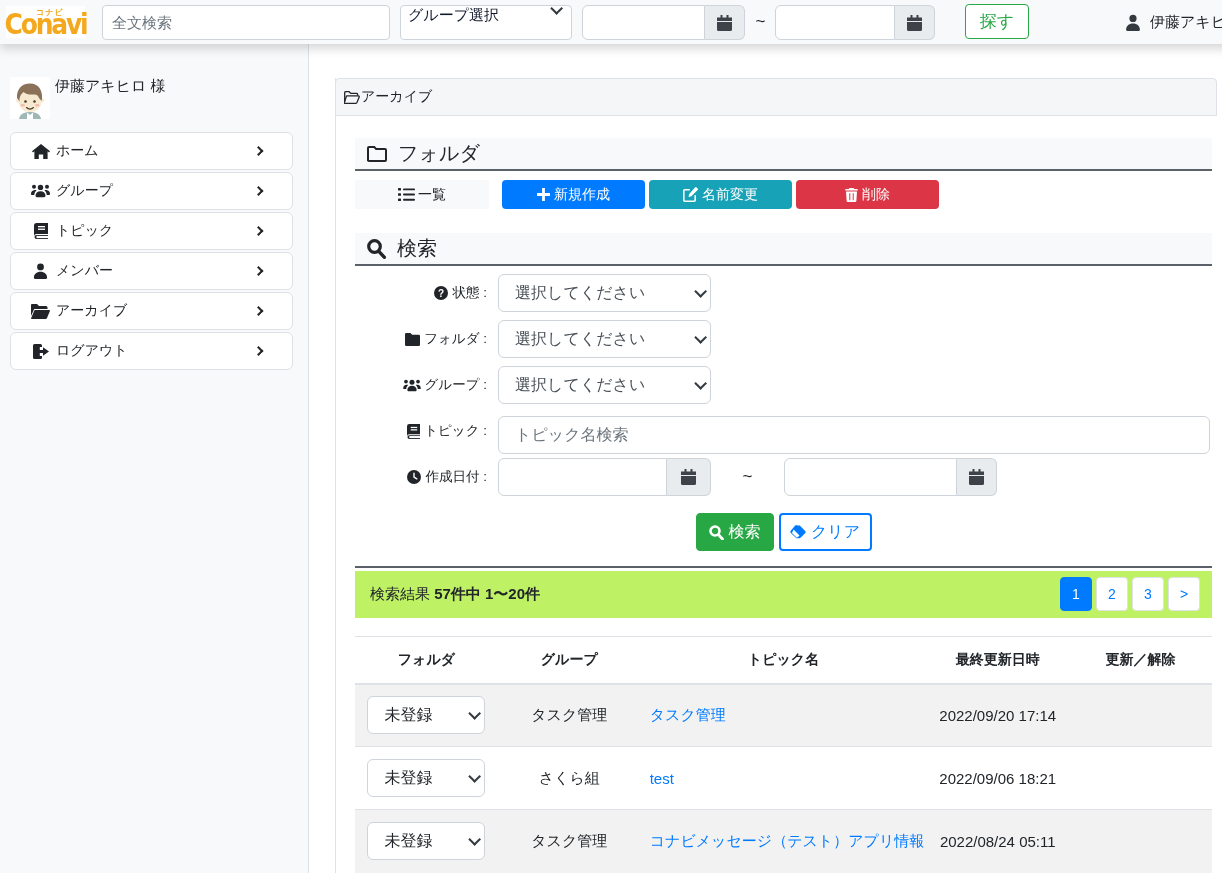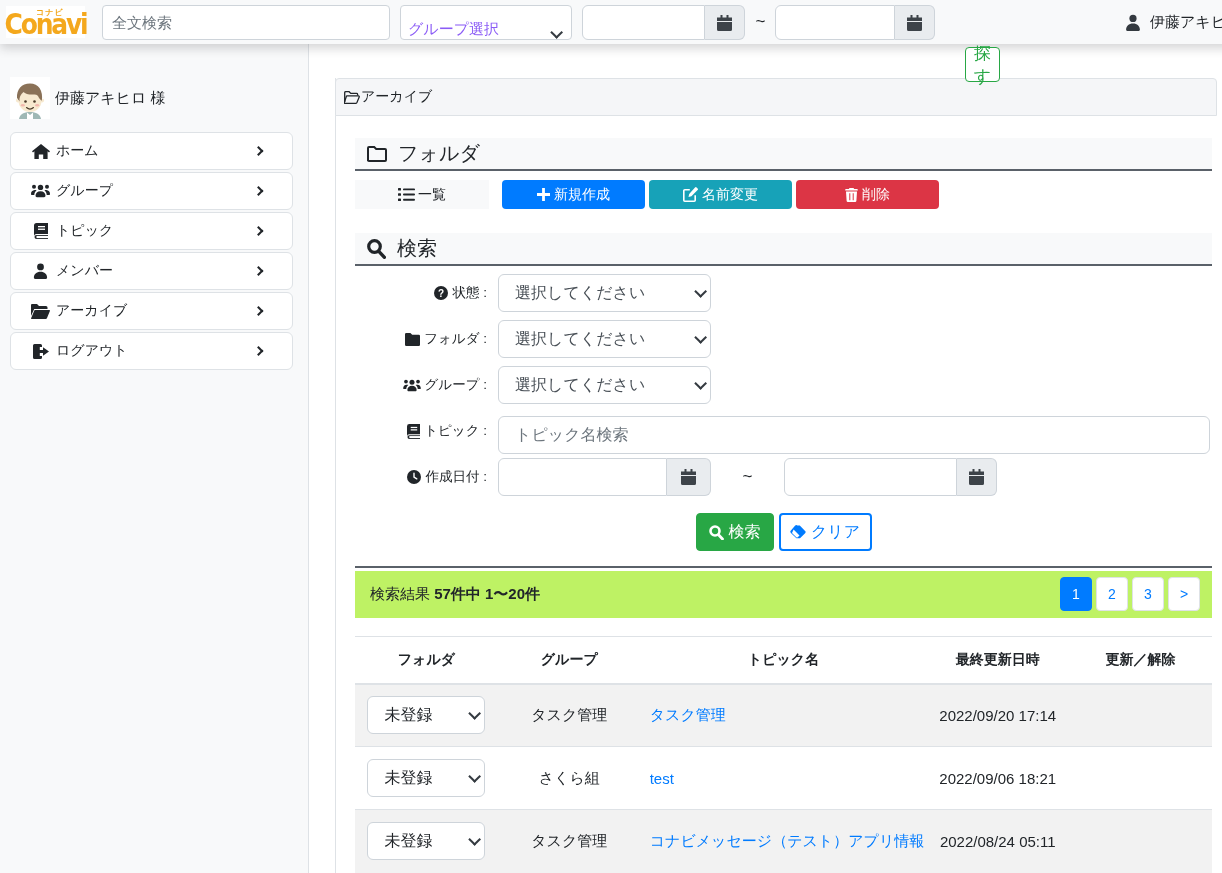--- a/index.html
+++ b/index.html
@@ -32,21 +32,21 @@
   .hd-input {
     position:absolute; top:5px; height:35px; background:#fff;
     border:1px solid #ced4da; border-radius:4px; font-size:15px;
     color:#212529; padding:0 9px; font-family:inherit;
   }
   .hd-input::placeholder { color:#6c757d; }
   #hd-search { left:102px; width:288px; }
   .hd-select {
     position:absolute; top:5px; left:400px; width:172px; height:35px;
     background:#fff; border:1px solid #ced4da; border-radius:4px;
-    font-size:15px; color:#8b5cf6; display:flex; align-items:flex-end;
+    font-size:15px; color:#0f172a; display:flex; align-items:flex-start;
     padding:0 12px 0 7px;
   }
   .chev-down {
     display:block;
     width:9px; height:9px; border-right:2.2px solid #343a40; border-bottom:2.2px solid #343a40;
     transform:rotate(45deg) translateY(-3px); margin-left:auto;
   }
   .dgroup { position:absolute; top:5px; height:35px; display:flex; }
   #hd-date1 { left:582px; }
   #hd-date2 { left:775px; }
@@ -60,37 +60,37 @@
     width:40px; height:35px; background:#e9ecef; border:1px solid #ced4da;
     border-left:none; border-radius:0 6px 6px 0;
     display:flex; align-items:center; justify-content:center; cursor:pointer;
   }
   .hd-tilde {
     position:absolute; top:0; left:750px; width:21px; height:44px;
     display:flex; align-items:center; justify-content:center;
     font-size:17px; color:#212529;
   }
   .hd-find {
-    position:absolute; left:965px; top:4px; width:35px; height:35px;
+    position:absolute; left:965px; top:4px; width:64px; height:35px;
     background:#fff; border:1px solid #28a745; border-radius:4px;
     color:#28a745; font-size:17px; display:flex; align-items:center;
-    justify-content:center; cursor:pointer; font-family:inherit;margin-top:43px;
+    justify-content:center; cursor:pointer; font-family:inherit;
   }
   .hd-user {
     position:absolute; left:1125px; top:0; height:44px;
     display:flex; align-items:center; gap:9px; font-size:15px; color:#212529;
   }
 
   
   .sidebar {
     position:absolute; top:44px; left:0; width:309px; bottom:0;
     background:#f8f9fa; border-right:1px solid #dee2e6;
   }
   .side-user {
-    position:absolute; top:33px; left:10px; display:flex; align-items:center;
+    position:absolute; top:33px; left:10px; display:flex; 
   }
   .avatar { width:40px; height:42px; background:#fff; }
   .side-user-name { margin-left:5px; font-size:15px; color:#212529; }
   .menu { position:absolute; top:88px; left:10px; width:283px; }
   .menu-item {
     height:38px; margin-bottom:2px; background:#fff;
     border:1px solid #dee2e6; border-radius:6px;
     display:flex; align-items:center; padding-left:20px; cursor:pointer;
     position:relative;
   }

